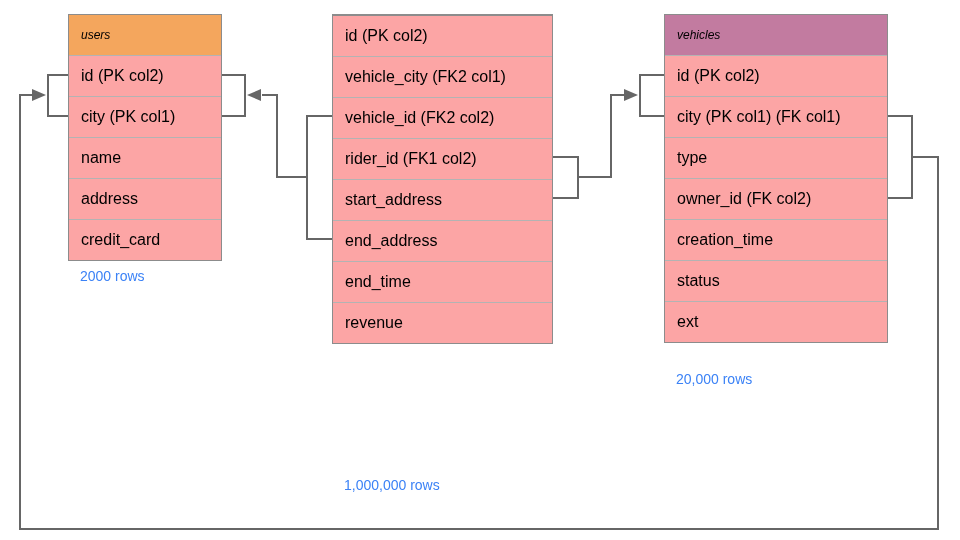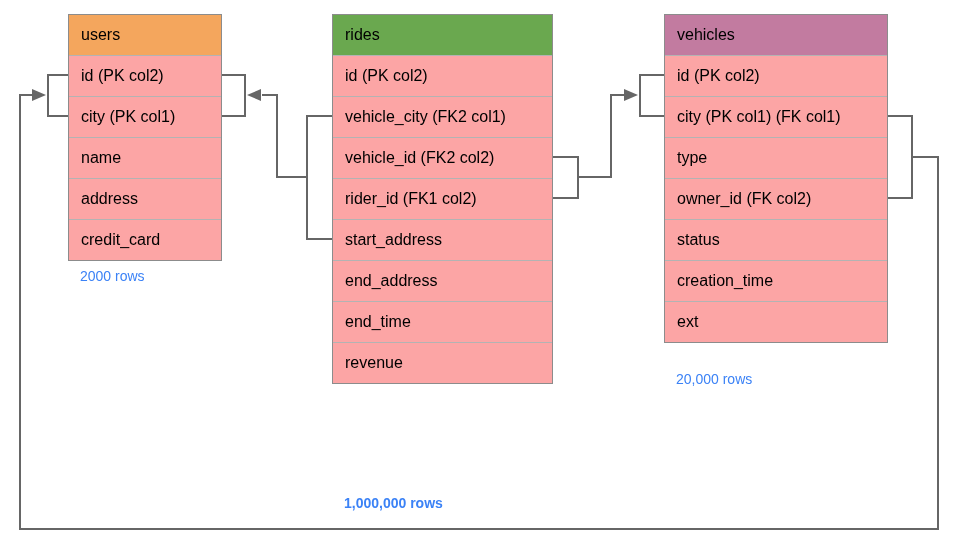--- a/index.html
+++ b/index.html
@@ -26,23 +26,24 @@
     position: absolute;
     background: #ffffff;
     border: 1px solid #8c8c8c;
     box-sizing: border-box;
   }
   .db-table .header {
     height: 40px;
     display: flex;
     align-items: center;
     padding-left: 12px;
-    font-size: 16px;
+    font-size: 12px;
     color: #000000;
     box-sizing: border-box;
+    font-style: italic;
   }
   .db-table .row {
     height: 41px;
     display: flex;
     align-items: center;
     padding-left: 12px;
     font-size: 16px;
     border-top: 1px solid #b3b3b3;
     box-sizing: border-box;
     background: #fca5a5;
@@ -54,21 +55,21 @@
   .row-count {
     position: absolute;
     font-size: 14px;
     color: #3b82f6;
     white-space: nowrap;
   }
   #table-users    { left: 68px;  top: 14px; width: 154px; }
   #table-rides    { left: 332px; top: 14px; width: 221px; }
   #table-vehicles { left: 664px; top: 14px; width: 224px; }
   #rowcount-users    { left: 80px;  top: 268px; }
-  #rowcount-rides    { left: 344px; top: 495px; font-weight: bold; }
+  #rowcount-rides    { left: 344px; top: 477px; }
   #rowcount-vehicles { left: 676px; top: 371px; }
 </style>
 </head>
 <body>
 
 <div class="canvas">
 
   <svg class="lines-layer" width="960" height="540" viewBox="0 0 960 540">
     <g stroke="#666666" stroke-width="2" fill="none">
 
@@ -101,37 +102,36 @@
     <div class="header" style="background: rgb(244, 166, 93);">users</div>
     <div class="row">id (PK col2)</div>
     <div class="row">city (PK col1)</div>
     <div class="row">name</div>
     <div class="row">address</div>
     <div class="row">credit_card</div>
   </div>
   <div class="row-count" id="rowcount-users">2000 rows</div>
 
   <div class="db-table" id="table-rides">
-    <div class="header" style="background: rgb(106, 168, 79);">rides</div>
     <div class="row">id (PK col2)</div>
     <div class="row">vehicle_city (FK2 col1)</div>
     <div class="row">vehicle_id (FK2 col2)</div>
     <div class="row">rider_id (FK1 col2)</div>
     <div class="row">start_address</div>
     <div class="row">end_address</div>
     <div class="row">end_time</div>
     <div class="row">revenue</div>
   </div>
   <div class="row-count" id="rowcount-rides">1,000,000 rows</div>
 
   <div class="db-table" id="table-vehicles">
     <div class="header" style="background: rgb(194, 123, 160);">vehicles</div>
     <div class="row">id (PK col2)</div>
     <div class="row">city (PK col1) (FK col1)</div>
     <div class="row">type</div>
     <div class="row">owner_id (FK col2)</div>
+    <div class="row">creation_time</div>
     <div class="row">status</div>
-    <div class="row">creation_time</div>
     <div class="row">ext</div>
   </div>
   <div class="row-count" id="rowcount-vehicles">20,000 rows</div>
 
 </div>
 
 </body></html>

